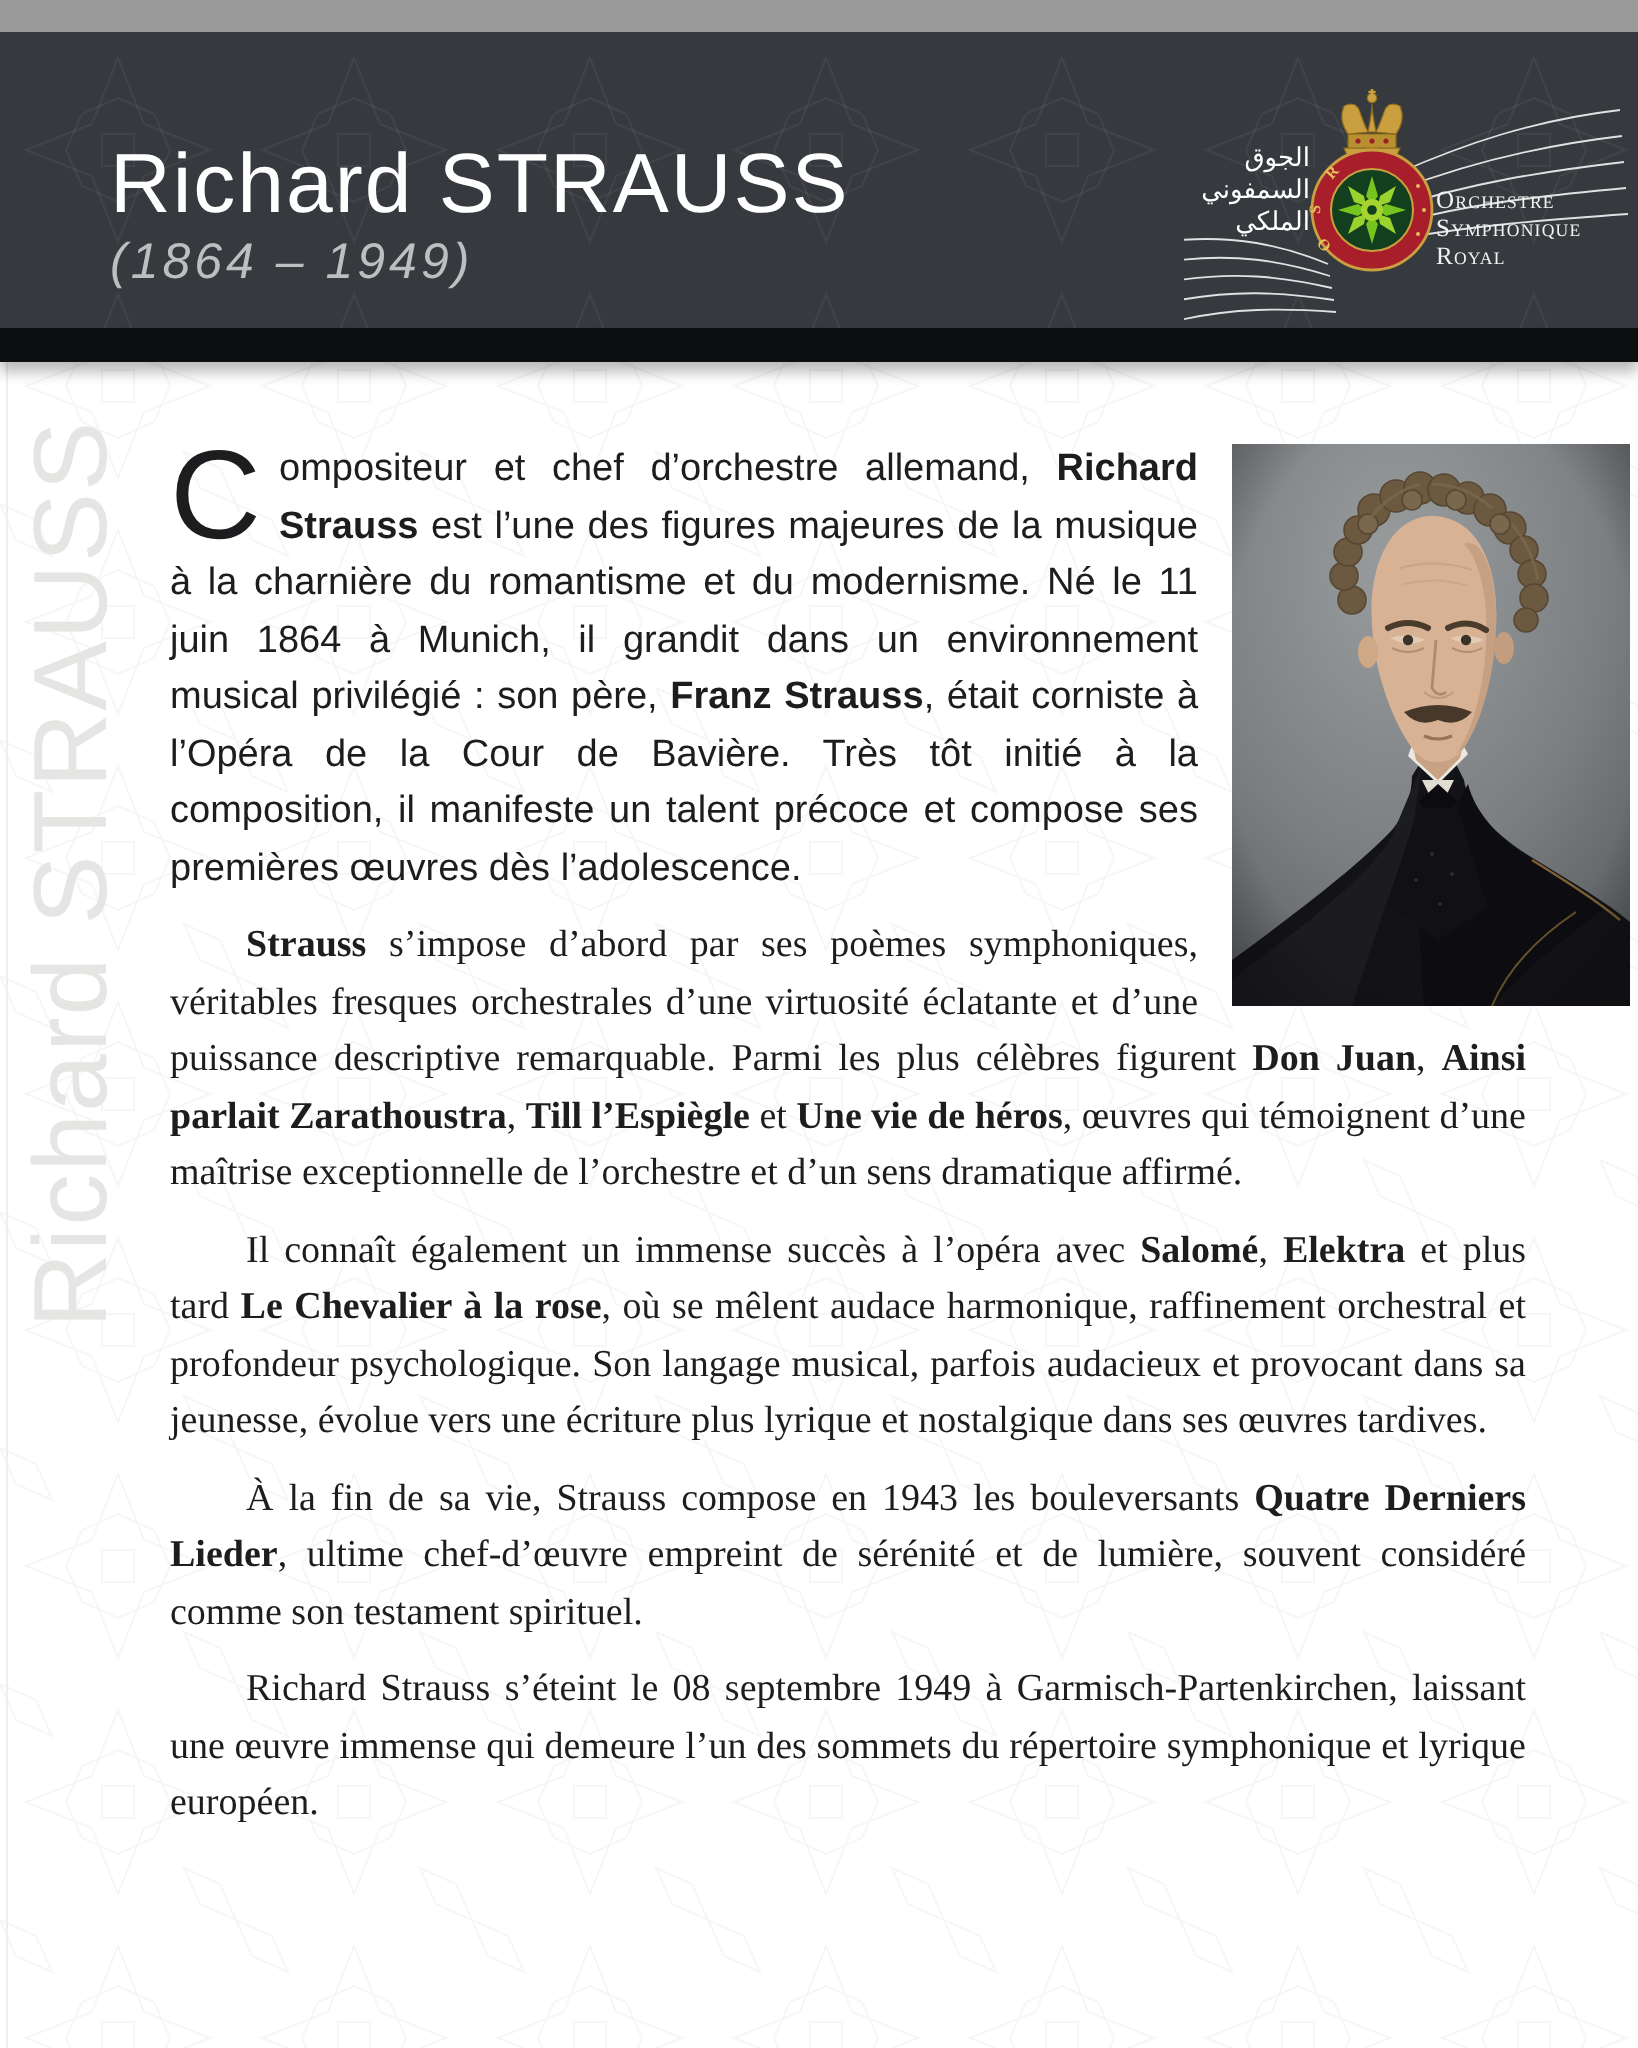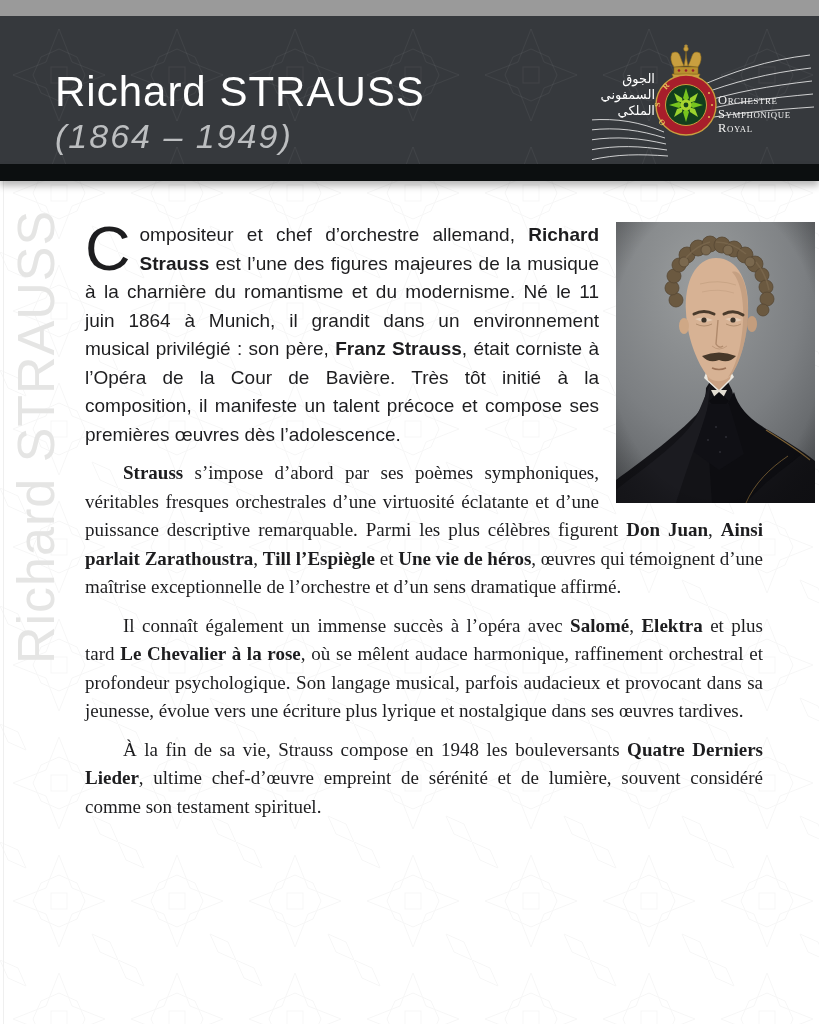--- a/index.html
+++ b/index.html
@@ -22,21 +22,21 @@
     background:#0c0f10;z-index:3;
     box-shadow:0 5px 7px rgba(0,0,0,.28);
   }
   .title{
     position:absolute;left:55px;top:55px;
     font-size:42px;font-weight:300;letter-spacing:1px;color:#ffffff;
     white-space:nowrap;line-height:1;
   }
   .subtitle{
     position:absolute;left:55px;top:103px;
-    font-size:34px;font-weight:300;font-style:italic;letter-spacing:2px;
+    font-size:25px;font-weight:300;font-style:italic;letter-spacing:2px;
     color:#bcbec0;white-space:nowrap;line-height:1;
   }
   .logo{position:absolute;left:592px;top:18px;width:222px;height:130px;}
   
   .side-vertical{
     position:absolute;left:10px;top:648px;z-index:1;
     transform:rotate(-90deg);transform-origin:left top;
     font-size:52px;font-weight:300;letter-spacing:1px;
     color:#e5e5e4;white-space:nowrap;line-height:1;
   }
@@ -257,17 +257,18 @@
         <circle cx="112" cy="28" r="5" fill="#7a684e"></circle>
           <circle cx="134" cy="40" r="5" fill="#7a684e"></circle>
         <path d="M70 36 Q80 24 94 20 M100 20 Q116 20 130 32 M140 40 Q150 52 153 68" fill="none" stroke="#7a684e" stroke-width="1.5" opacity="0.8"></path>
       </g>
       <rect width="199" height="281" fill="url(#vig)"></rect>
     </svg>
     <div id="paragraphs">
         <p><span class="dropcap">C</span><span>ompositeur et chef d’orchestre allemand, </span><strong>Richard Strauss</strong><span> est l’une des figures majeures de la musique à la charnière du romantisme et du modernisme. Né le 11 juin 1864 à Munich, il grandit dans un environnement musical privilégié : son père, </span><strong>Franz Strauss</strong><span>, était corniste à l’Opéra de la Cour de Bavière. Très tôt initié à la composition, il manifeste un talent précoce et compose ses premières œuvres dès l’adolescence.</span></p>
         <p><strong>Strauss</strong><span> s’impose d’abord par ses poèmes symphoniques, véritables fresques orchestrales d’une virtuosité éclatante et d’une puissance descriptive remarquable. Parmi les plus célèbres figurent </span><strong>Don Juan</strong><span>, </span><strong>Ainsi parlait Zarathoustra</strong><span>, </span><strong>Till l’Espiègle</strong><span> et </span><strong>Une vie de héros</strong><span>, œuvres qui témoignent d’une maîtrise exceptionnelle de l’orchestre et d’un sens dramatique affirmé.</span></p>
         <p><span>Il connaît également un immense succès à l’opéra avec </span><strong>Salomé</strong><span>, </span><strong>Elektra</strong><span> et plus tard </span><strong>Le Chevalier à la rose</strong><span>, où se mêlent audace harmonique, raffinement orchestral et profondeur psychologique. Son langage musical, parfois audacieux et provocant dans sa jeunesse, évolue vers une écriture plus lyrique et nostalgique dans ses œuvres tardives.</span></p>
-        <p><span>À la fin de sa vie, Strauss compose en 1948 les bouleversants </span><strong>Quatre Derniers Lieder</strong><span>, ultime chef-d’œuvre empreint de sérénité et de lumière, souvent considéré comme son testament spirituel.</span></p>
+        <p><span>À la fin de sa vie, Strauss compose en 1943 les bouleversants </span><strong>Quatre Derniers Lieder</strong><span>, ultime chef-d’œuvre empreint de sérénité et de lumière, souvent considéré comme son testament spirituel.</span></p>
+        <p><span>Richard Strauss s’éteint le 08 septembre 1949 à Garmisch-Partenkirchen, laissant une œuvre immense qui demeure l’un des sommets du répertoire symphonique et lyrique européen.</span></p>
       </div>
   </div>
 
 </div>
 
 </body></html>

